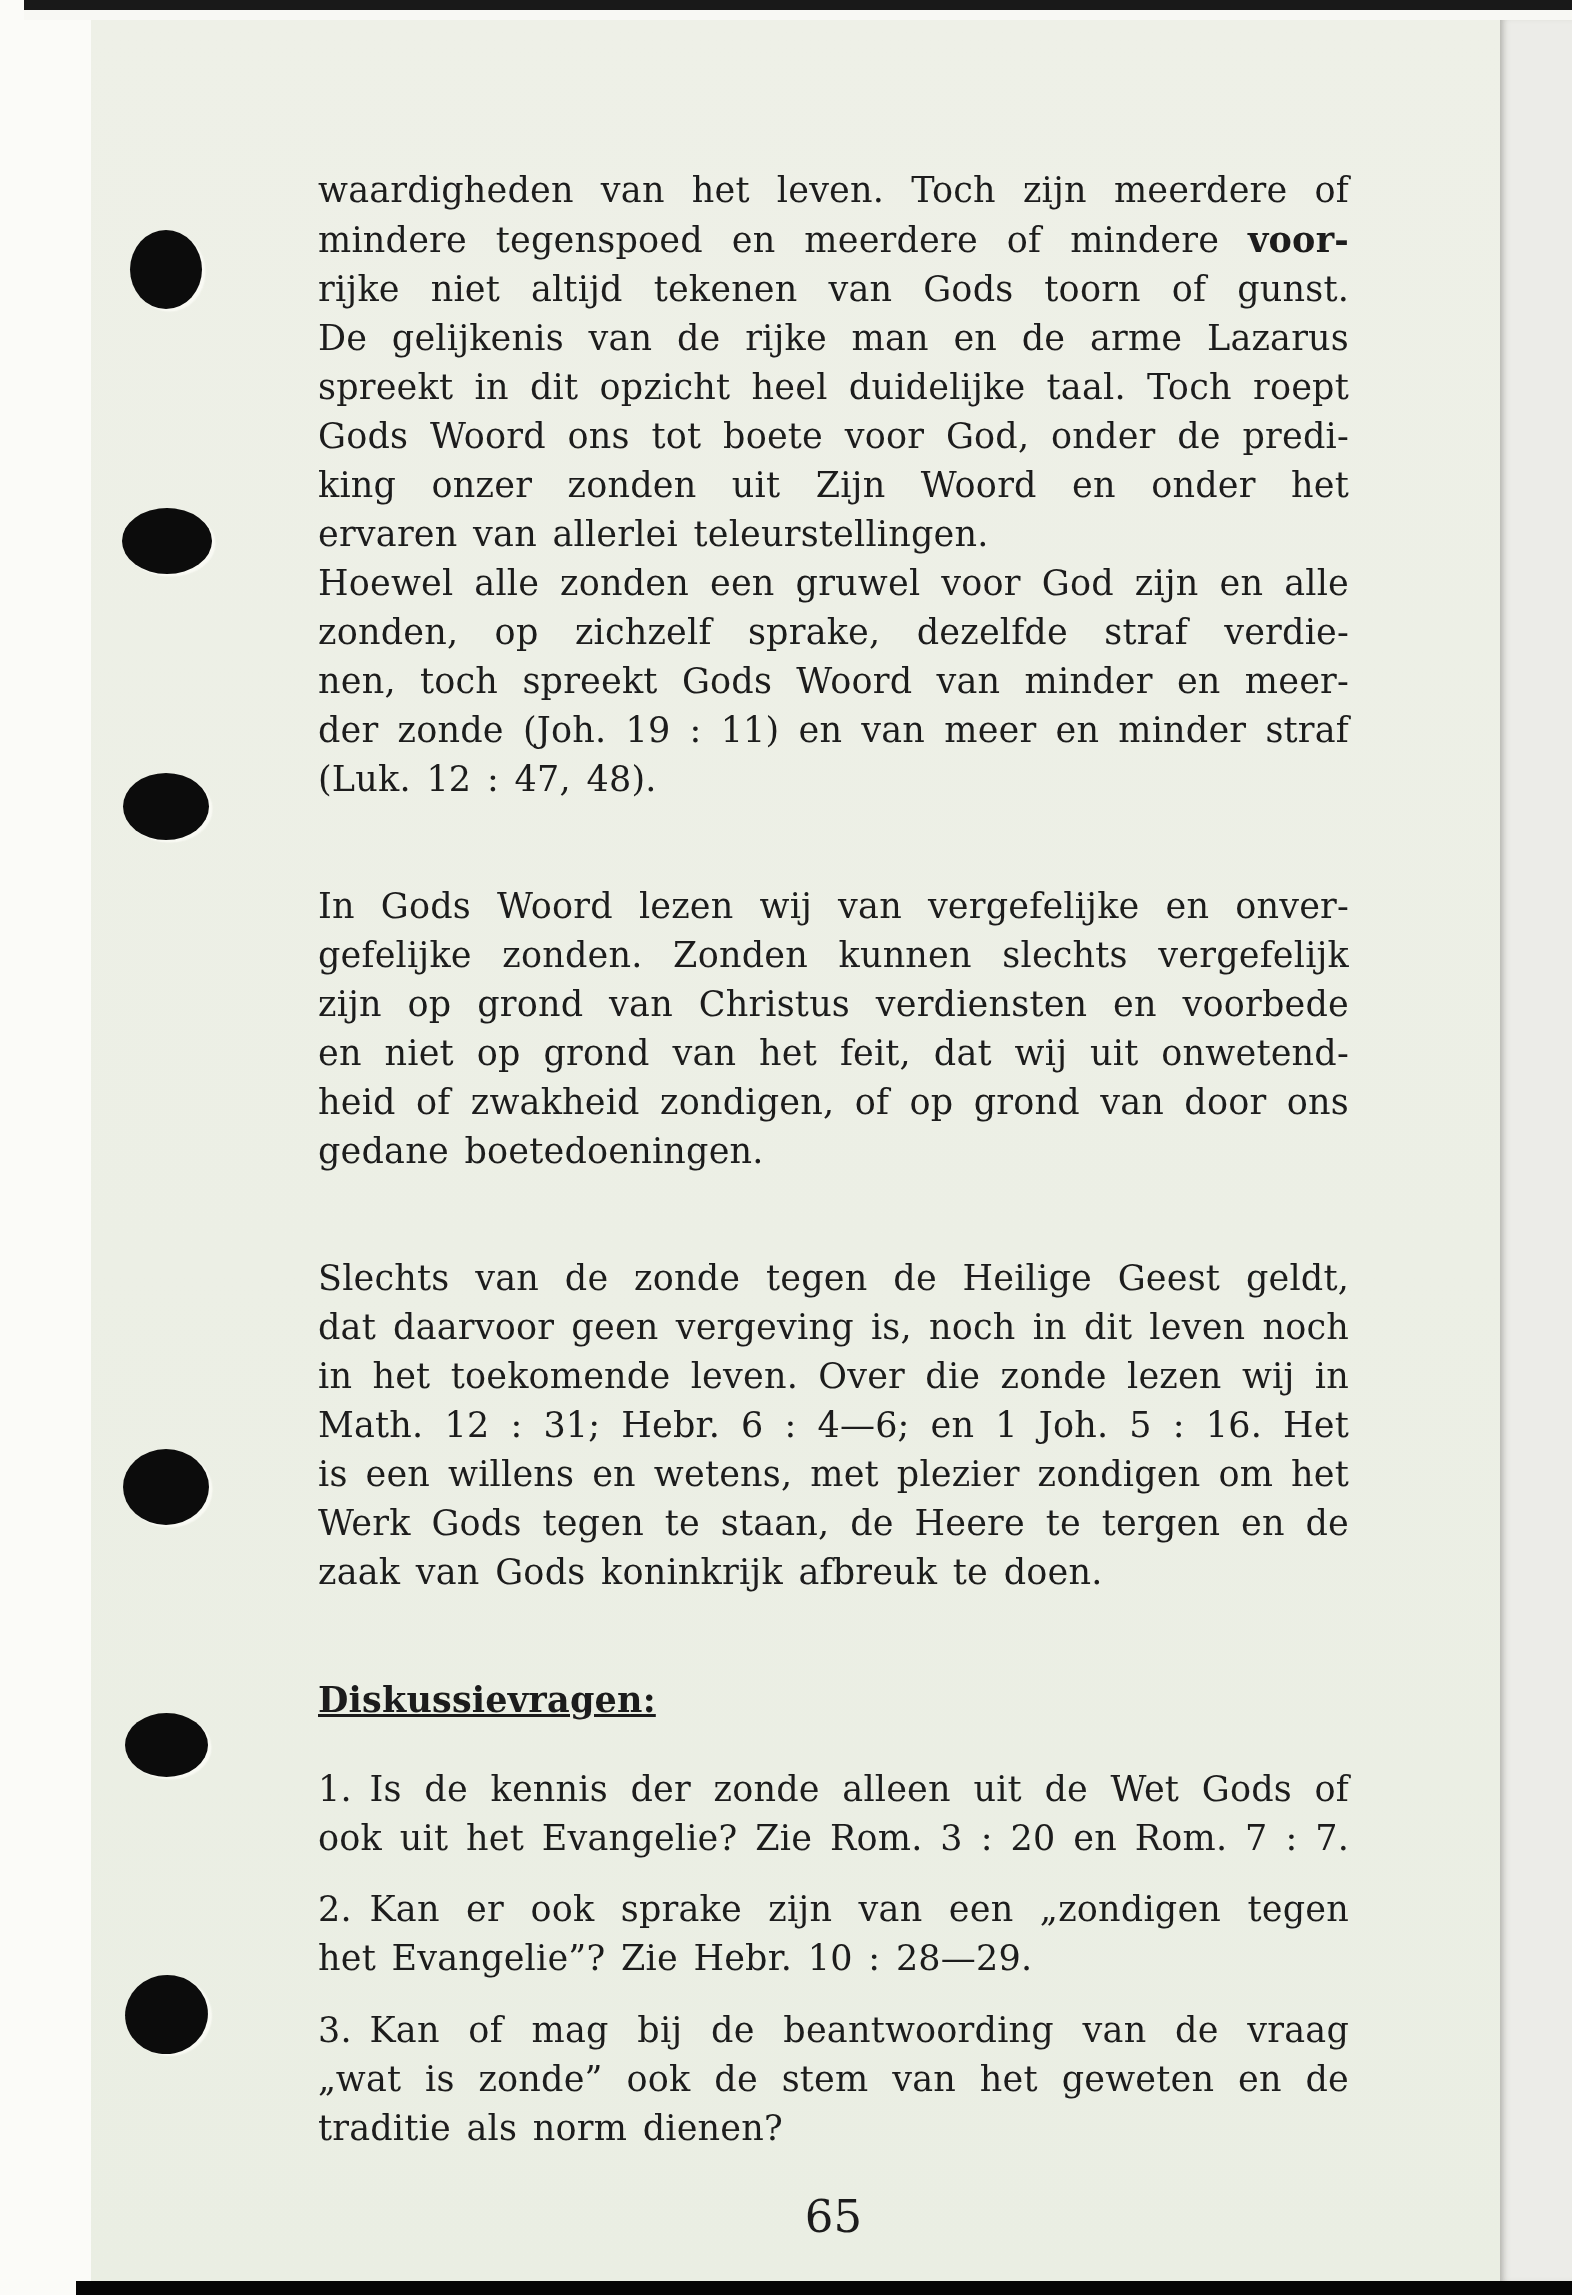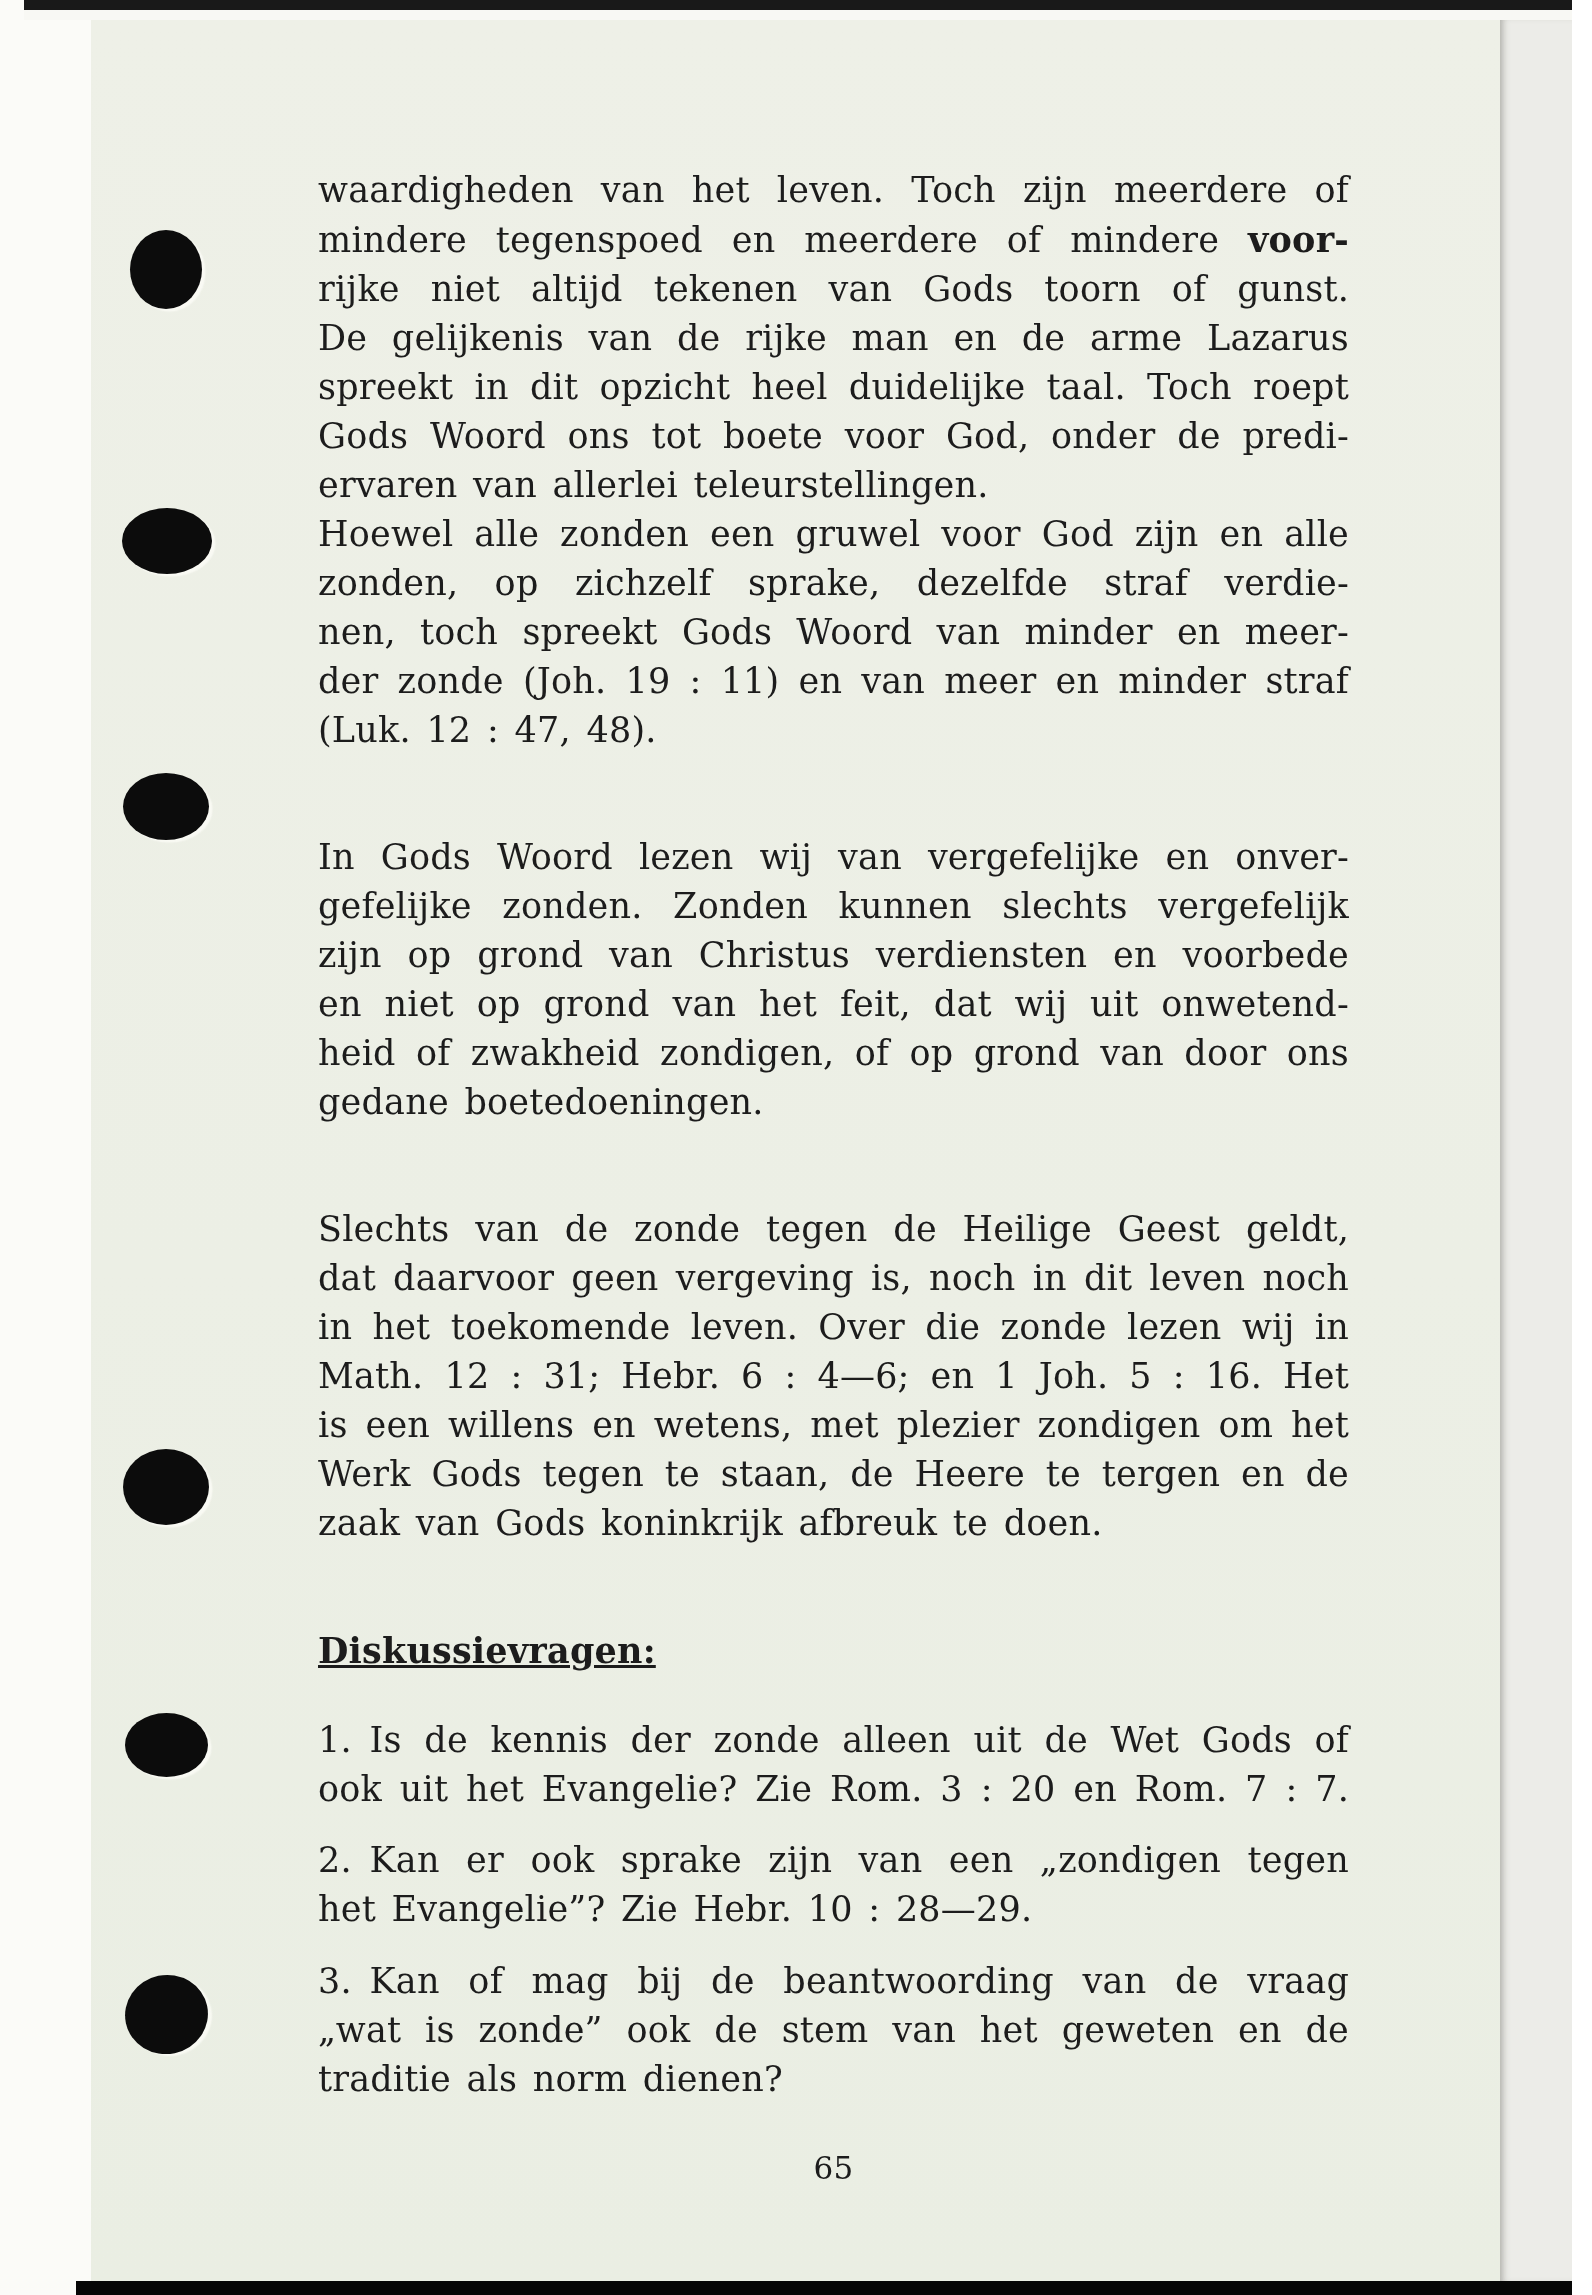--- a/index.html
+++ b/index.html
@@ -37,21 +37,21 @@
     font-size:35px;word-spacing:4.3px;letter-spacing:0.2px;
   }
   .line{
     line-height:49px;min-height:49px;
     text-align:justify;text-align-last:justify;
   }
   .line.end{text-align-last:left;}
   .block.paragraph{margin-bottom:78px;}
   .block.heading{margin:74px 0 41px 0;font-weight:bold;font-size:35px;line-height:49px;text-decoration:underline;}
   .block.question{margin-bottom:22.4px;}
-  .page-number{margin-top:40px;text-align:center;font-size:31px;line-height:48px;}
+  .page-number{margin-top:40px;text-align:center;font-size:45px;line-height:48px;}
   b{font-weight:bold;}
 </style>
 </head>
 <body>
 
 <div class="scan">
   <div class="page-area"></div>
   <div class="strip-right"></div>
   <div class="strip-top"></div>
   <div class="strip-top-white"></div>
@@ -66,20 +66,21 @@
 
   <div class="text-column">
     <div id="blocks">
         <div class="block paragraph">
           <div class="line">waardigheden van het leven. Toch zijn meerdere of</div>
           <div class="line">mindere tegenspoed en meerdere of mindere <b>voor-</b></div>
           <div class="line">rijke niet altijd tekenen van Gods toorn of gunst.</div>
           <div class="line">De gelijkenis van de rijke man en de arme Lazarus</div>
           <div class="line">spreekt in dit opzicht heel duidelijke taal. Toch roept</div>
           <div class="line">Gods Woord ons tot boete voor God, onder de predi-</div>
+          <div class="line">king onzer zonden uit Zijn Woord en onder het</div>
           <div class="line end">ervaren van allerlei teleurstellingen.</div>
           <div class="line">Hoewel alle zonden een gruwel voor God zijn en alle</div>
           <div class="line">zonden, op zichzelf sprake, dezelfde straf verdie-</div>
           <div class="line">nen, toch spreekt Gods Woord van minder en meer-</div>
           <div class="line">der zonde (Joh. 19 : 11) en van meer en minder straf</div>
           <div class="line end">(Luk. 12 : 47, 48).</div>
         </div>
         <div class="block paragraph">
           <div class="line">In Gods Woord lezen wij van vergefelijke en onver-</div>
           <div class="line">gefelijke zonden. Zonden kunnen slechts vergefelijk</div>

